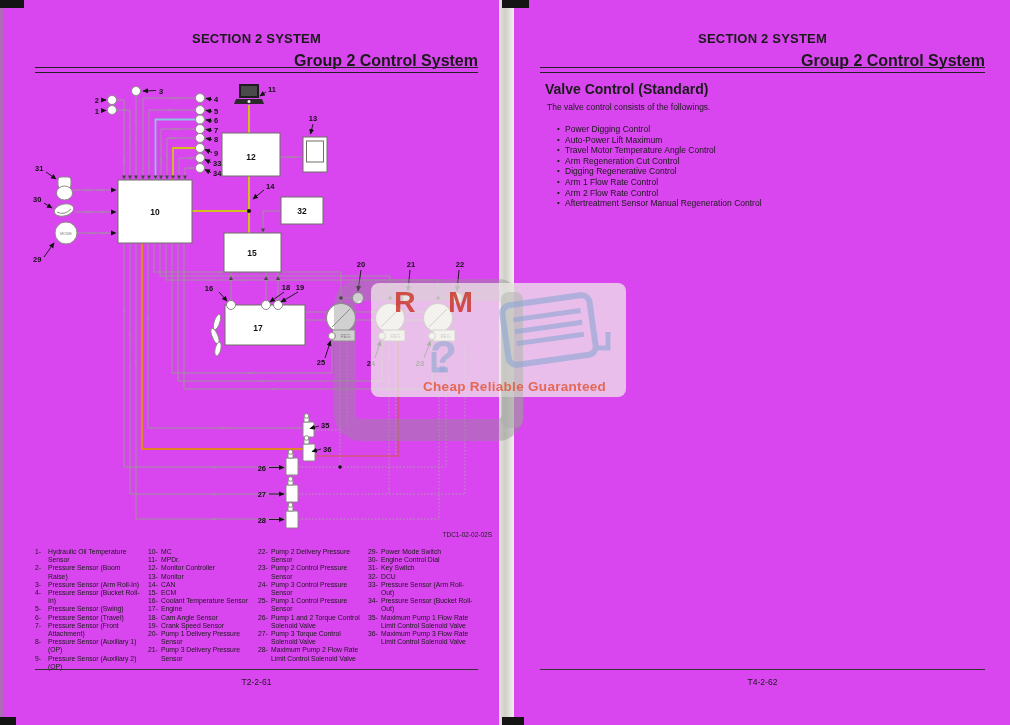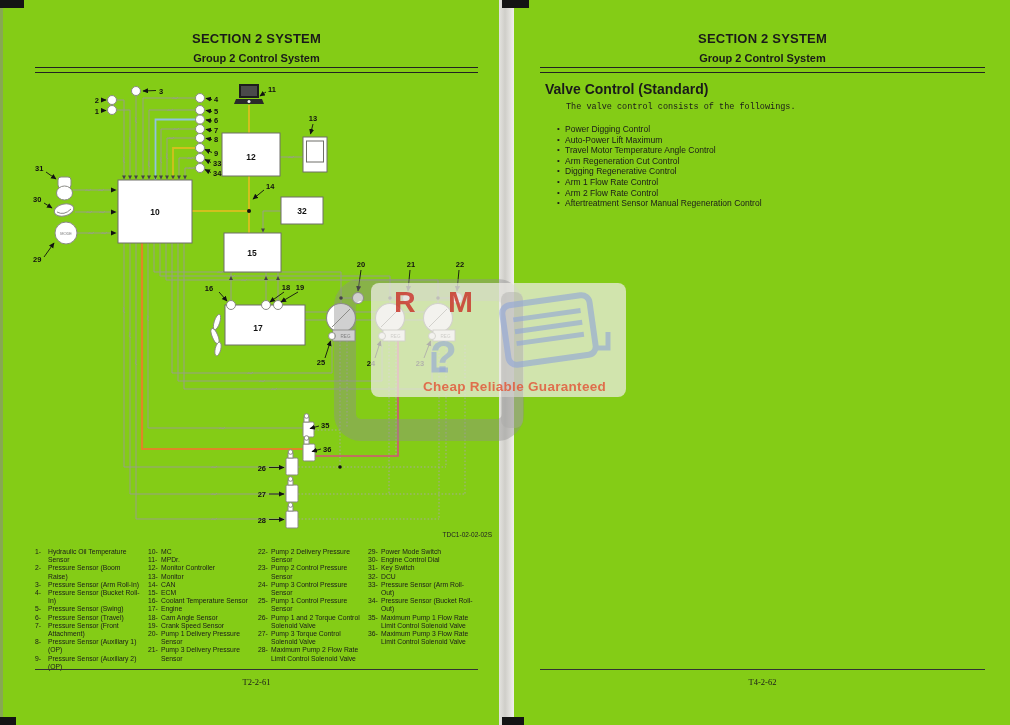--- a/index.html
+++ b/index.html
@@ -1,28 +1,28 @@
 <!DOCTYPE html>
 <html><head>
 <meta charset="utf-8">
 <style>
   html,body{margin:0;padding:0;background:#dddcd8;}
-  #stage{position:relative;width:1010px;height:725px;background:#84cc16;overflow:hidden;
+  #stage{position:relative;width:1010px;height:725px;background:#d946ef;overflow:hidden;
          font-family:"Liberation Sans",sans-serif;color:#1a1a1a;}
   .artifact{position:absolute;background:#141414;}
   #left-edge{position:absolute;left:0;top:0;width:3px;height:725px;background:#8a8a86;opacity:.55;}
   #gap-band{position:absolute;left:499px;top:0;width:15px;height:725px;
             background:linear-gradient(90deg,#e4e3df 0%,#cfcec9 40%,#f1f0ec 100%);}
   .sec-title{position:absolute;top:31px;font-weight:bold;font-size:13px;letter-spacing:.2px;text-align:center;}
-  .grp-title{position:absolute;top:52px;font-weight:bold;font-size:11px;text-align:center;}
+  .grp-title{position:absolute;top:52px;font-weight:bold;font-size:16px;text-align:right;}
   .hrule{position:absolute;top:67px;height:4px;border-top:1.9px solid #222;border-bottom:1px solid #222;}
   .frule{position:absolute;top:669px;border-top:1.3px solid #333;}
-  .footer{position:absolute;top:677px;font-size:8.5px;text-align:center;font-family:Liberation Serif, serif;}
+  .footer{position:absolute;top:677px;font-size:8.5px;text-align:center;}
   #valve-title{position:absolute;left:545px;top:81px;font-size:14px;font-weight:bold;}
-  #valve-intro{position:absolute;left:566px;top:102px;font-size:8.5px;font-family:Liberation Mono, monospace;}
+  #valve-intro{position:absolute;left:547px;top:102px;font-size:8.5px;}
   #bullets{position:absolute;left:557px;top:125px;font-size:8.5px;}
   .bullet-row{display:flex;line-height:8.8px;margin-bottom:1.8px;}
   .bullet-dot{width:8px;flex:none;font-size:8px;}
   #legend{position:absolute;left:35px;top:548px;width:447px;display:flex;}
   .legend-col{font-size:6.8px;line-height:8.2px;}
   .legend-col:nth-child(1){width:113px;}
   .legend-col:nth-child(2){width:110px;}
   .legend-col:nth-child(3){width:110px;}
   .legend-col:nth-child(4){width:114px;}
   .legend-item{display:flex;}

